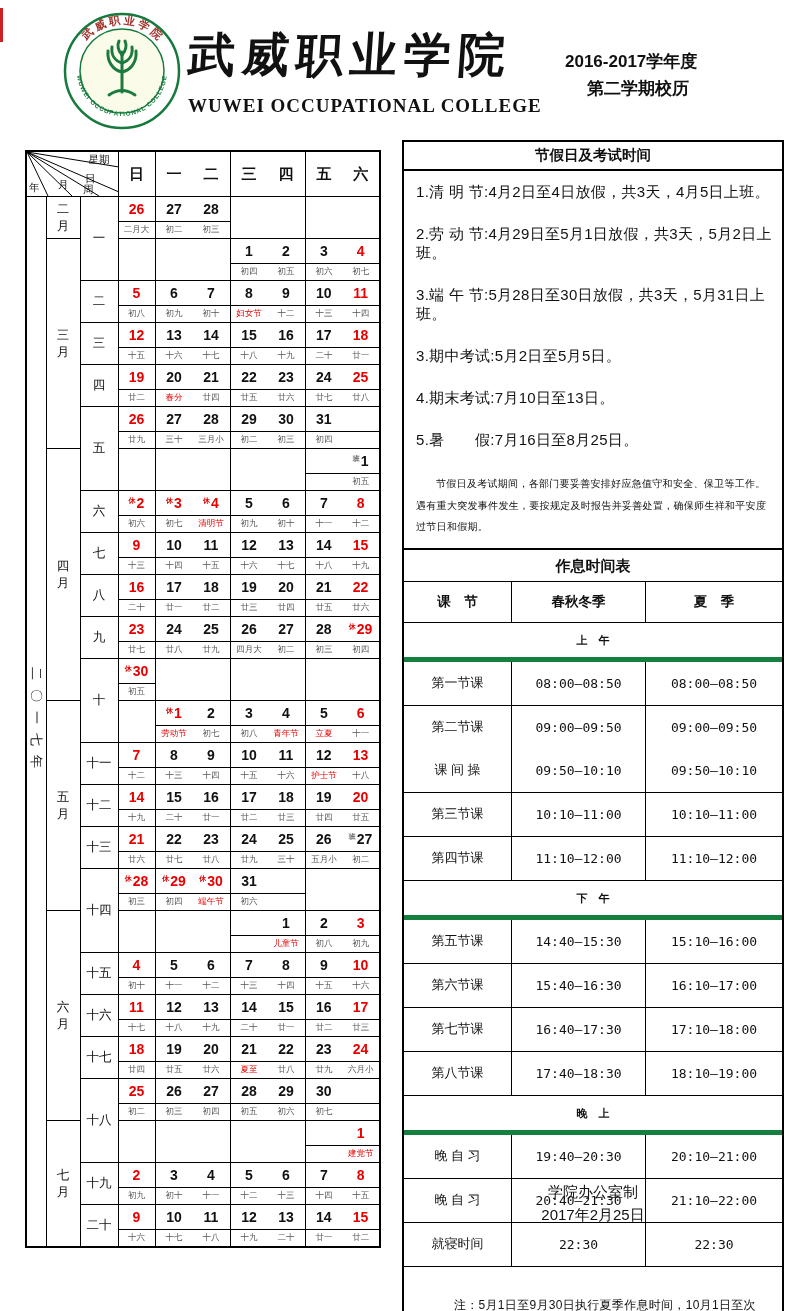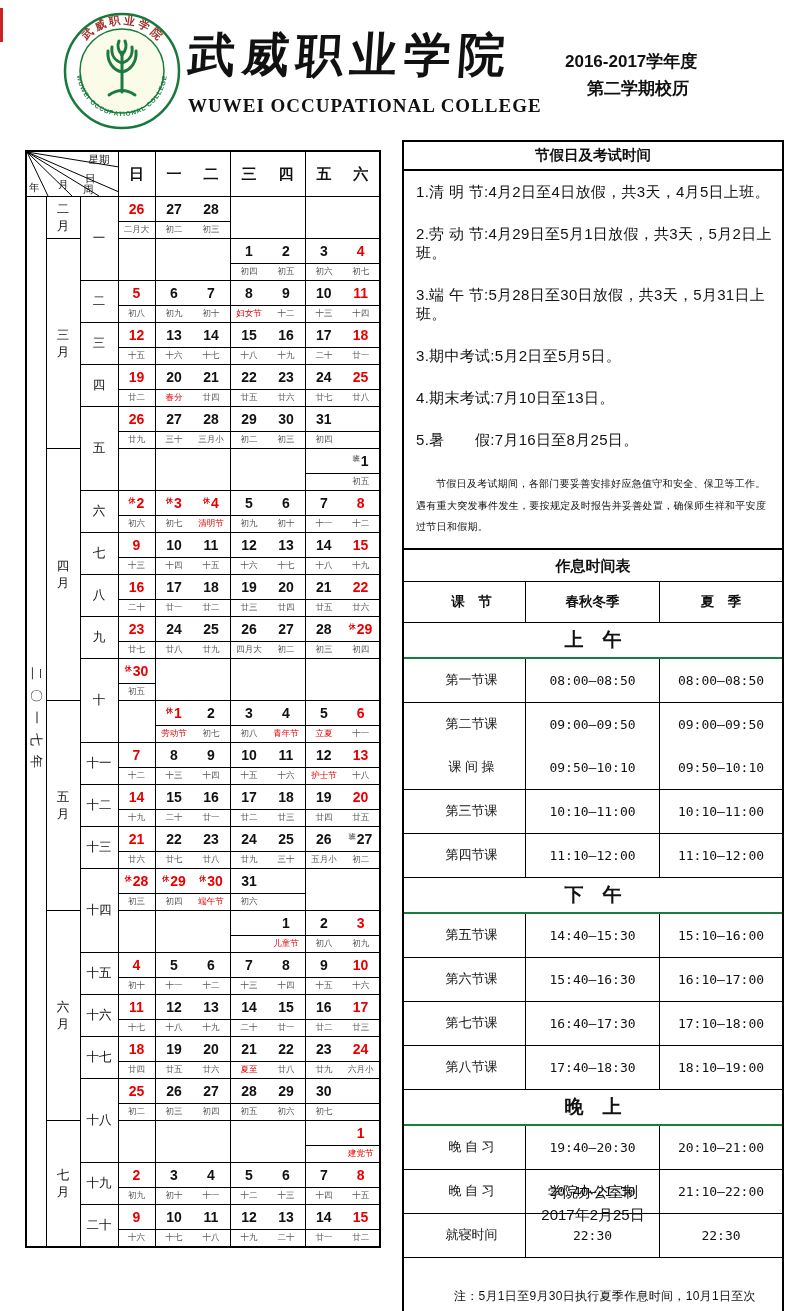--- a/index.html
+++ b/index.html
@@ -52,27 +52,27 @@
                box-sizing:border-box;}
   .rp-title{height:27px;line-height:27px;text-align:center;font-weight:bold;font-size:14.5px;
             border-bottom:2px solid #000;}
   .rp-items{padding:12px 10px 0 12px;font-size:15px;}
   .rp-item{margin-bottom:23px;letter-spacing:0.3px;}
   .rp-para{margin:2px 0 0;padding:0 8px 10px 12px;font-size:10px;line-height:2.15;
            text-indent:2em;letter-spacing:0.3px;}
   .sched-title{height:31px;line-height:31px;text-align:center;font-weight:bold;font-size:15px;
                border-top:2px solid #000;border-bottom:1px solid #000;}
   .srow{display:flex;border-bottom:1px solid #000;}
-  .srow .c1{width:108px;border-right:1px solid #000;box-sizing:border-box;margin-left:14px;}
+  .srow .c1{width:108px;border-right:1px solid #000;box-sizing:border-box;}
   .srow .c2{width:134px;border-right:1px solid #000;box-sizing:border-box;}
   .srow .c3{flex:1;}
   .srow div{display:flex;align-items:center;justify-content:center;}
   .shead{height:40px;font-size:13.5px;font-weight:bold;}
-  .band{height:34px;line-height:34px;text-align:center;font-weight:bold;font-size:19px;
-        border-bottom:2px solid #15803d;}
+  .band{height:34px;line-height:34px;text-align:center;font-weight:bold;font-size:11px;
+        border-bottom:5px solid #15803d;}
   .trow{height:43px;font-size:13px;}
   .trow .c2,.trow .c3{font-family:"DejaVu Sans Mono",monospace;font-size:13px;}
   .trow.merged{border-top:none;}
   .trow.premerge{border-bottom:none;}
   .note{padding:12px 8px 12px 10px;font-size:12px;line-height:1.8;letter-spacing:0.3px;}
   .note p{margin:16px;text-indent:2em;}
 
   
   .footer{position:absolute;left:402px;top:1181px;width:382px;text-align:center;
           font-size:15px;line-height:1.5;}

